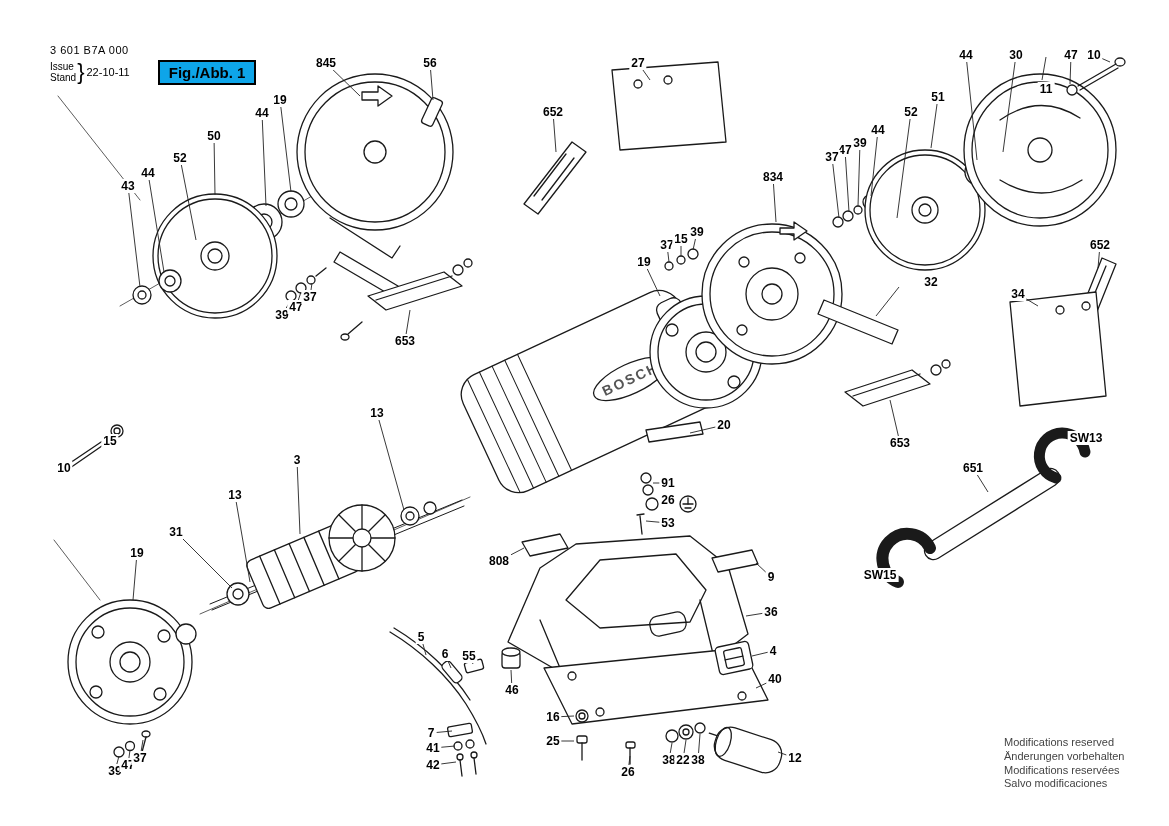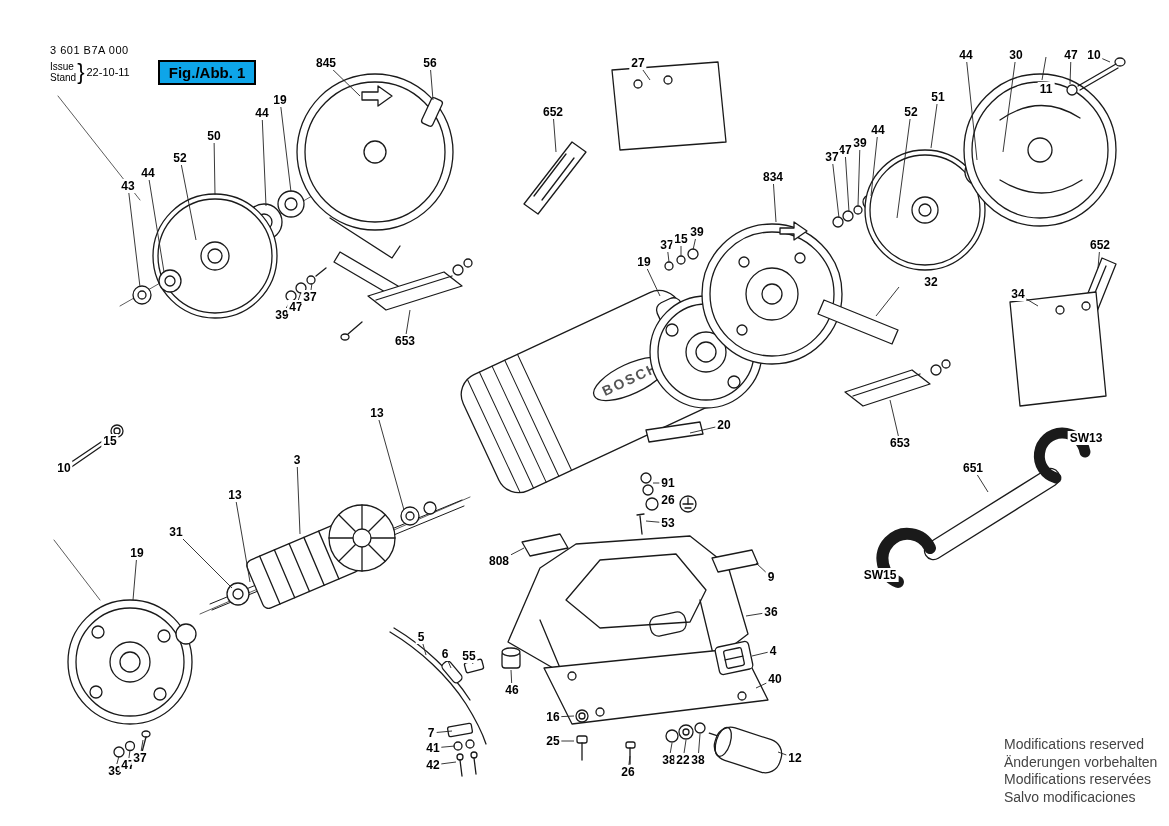--- a/index.html
+++ b/index.html
@@ -15,21 +15,21 @@
     font:bold 12px "Liberation Sans", sans-serif;
     color:#000; background:#fff; padding:0 2px; white-space:nowrap;
   }
   .header { position:absolute; top:44px; left:50px; }
   .part-no { font-size:11px; letter-spacing:.5px; }
   .issue-row { display:flex; align-items:center; margin-top:3px; }
   .issue-stand { display:flex; flex-direction:column; font-size:10px; line-height:1.15; }
   .brace { font-size:22px; font-weight:300; margin:0 2px 0 1px; }
   .date { font-size:11px; margin-right:28px; }
   .fig-box { border:2px solid #000; padding:2px 9px; font-size:15px; font-weight:bold; background:#0ea5e9; }
-  .footer { position:absolute; left:1004px; top:736px; font-size:14px; color:#444; line-height:1.25; }
+  .footer { position:absolute; left:1004px; top:736px; font-size:11px; color:#444; line-height:1.25; }
 </style>
 </head>
 <body>
 
 <svg id="scene" width="1169" height="826" viewBox="0 0 1169 826">
   <g stroke="#1a1a1a" fill="none" stroke-width="1.3" stroke-linecap="round" stroke-linejoin="round">
 
     <g stroke-width="0.8" stroke="#333">
       <line x1="120" y1="306" x2="312" y2="196"></line>
       <line x1="200" y1="614" x2="470" y2="497"></line>

